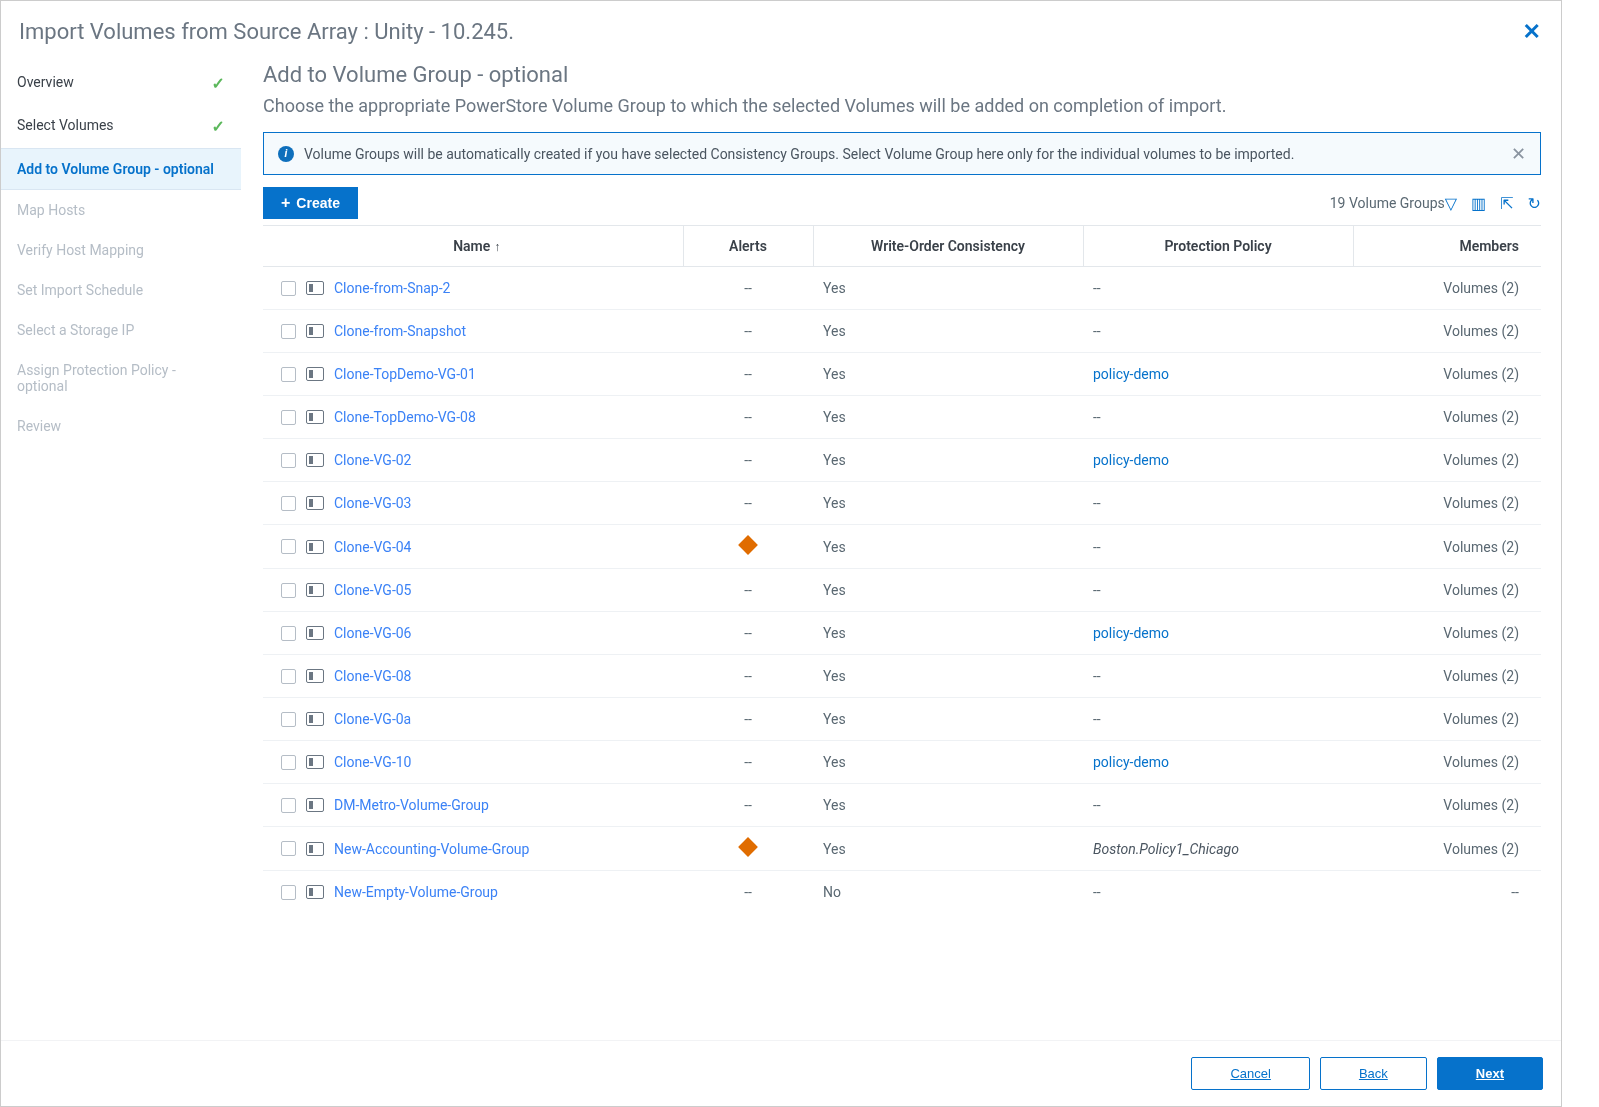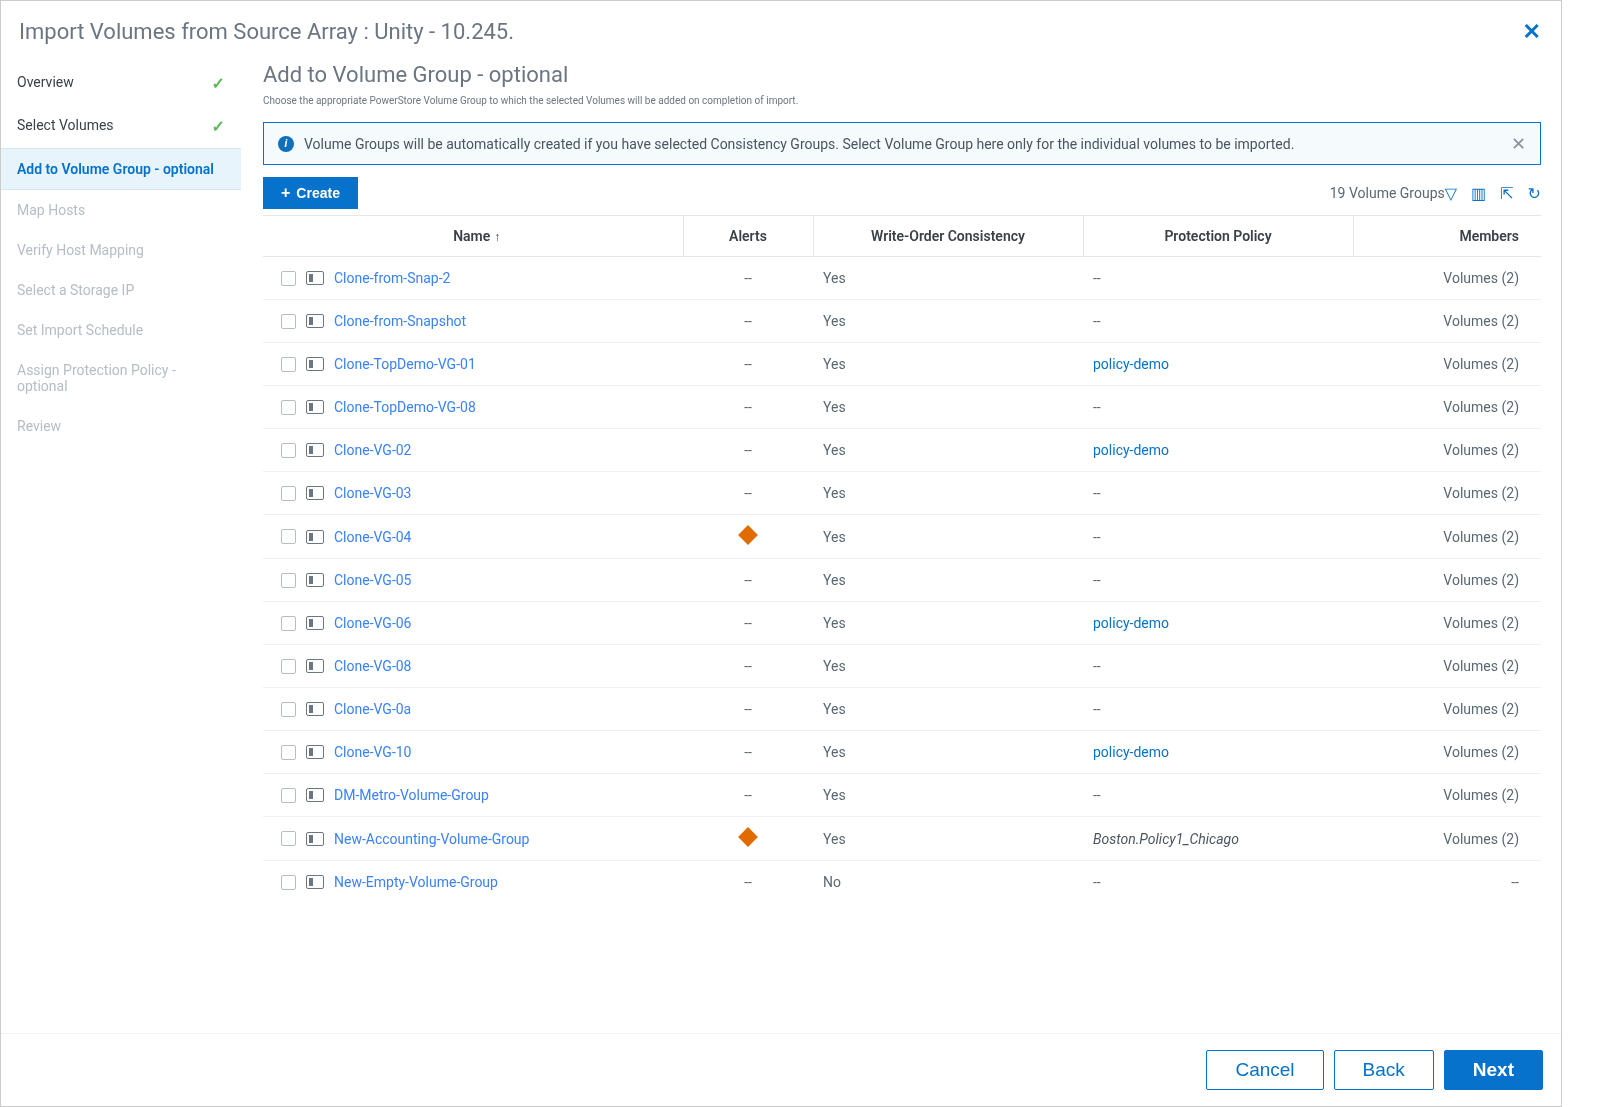--- a/index.html
+++ b/index.html
@@ -10,21 +10,21 @@
 .close-x { color: #0672cb; font-size: 22px; font-weight: 700; cursor: pointer; }
 .dialog-body { flex: 1; display: flex; overflow: hidden; }
 .sidebar { width: 240px; flex-shrink: 0; padding-top: 4px; }
 .step { padding: 12px 16px; font-size: 14px; color: #6b7682; display: flex; justify-content: space-between; align-items: flex-start; cursor: default; }
 .step.done { color: #3a4149; }
 .step.active { background: #e8f4fc; color: #0672cb; font-weight: 600; border-top: 1px solid #d9e6f2; border-bottom: 1px solid #d9e6f2; }
 .step.pending { color: #b5bdc6; }
 .checkmark { color: #5cb85c; font-weight: 700; font-size: 16px; }
 .main { flex: 1; padding: 4px 20px 0 22px; display: flex; flex-direction: column; overflow: hidden; }
 .page-title { font-size: 22px; color: #6b7682; font-weight: 400; margin-bottom: 8px; }
-.page-desc { font-size: 10px; color: #6b7682; margin-bottom: 16px; }
+.page-desc { font-size: 18px; color: #6b7682; margin-bottom: 16px; }
 .info-banner { border: 1px solid #0672cb; background: #f5fafd; padding: 10px 14px; display: flex; align-items: center; gap: 10px; font-size: 14px; color: #4a5560; margin-bottom: 12px; position: relative; }
 .info-banner .icon-circle { width: 16px; height: 16px; border-radius: 50%; background: #0e6fbc; color: #fff; font-size: 11px; font-weight: 700; display: flex; align-items: center; justify-content: center; font-style: italic; flex-shrink: 0; }
 .info-banner .banner-close { margin-left: auto; color: #8a94a0; font-size: 18px; cursor: pointer; }
 .toolbar { display: flex; justify-content: space-between; align-items: center; margin-bottom: 6px; }
 .btn-create { background: #0672cb; color: #fff; border: none; padding: 8px 18px; font-size: 14px; font-weight: 600; cursor: pointer; display: flex; align-items: center; gap: 6px; }
 .btn-create .plus { font-size: 16px; line-height: 1; }
 .toolbar-right { display: flex; align-items: center; font-size: 14px; color: #5a6872; }
 .tool-icons { display: flex; gap: 14px; }
 .tool-icons span { color: #0672cb; cursor: pointer; font-size: 16px; }
 .table-wrap { flex: 1; overflow-y: auto; border-top: 1px solid #e3e7eb; }
@@ -41,21 +41,21 @@
 .vg-icon { width: 18px; height: 14px; border: 1.5px solid #6b7682; border-radius: 2px; position: relative; flex-shrink: 0; }
 .vg-icon::before { content: ''; position: absolute; left: 2px; top: 2px; bottom: 2px; width: 4px; background: #6b7682; }
 .row-link { color: #3b82f6; cursor: pointer; }
 td.alerts-cell { text-align: center; }
 td.members-cell { text-align: right; padding-right: 22px; }
 .policy-link { color: #0672cb; cursor: pointer; }
 .policy-italic { font-style: italic; color: #4a5560; margin-top: 39px; }
 .alert-diamond { display: inline-block; width: 14px; height: 14px; background: #e06c00; transform: rotate(45deg); }
 .sort-arrow { font-size: 12px; margin-left: 4px; }
 .dialog-footer { padding: 16px 18px; display: flex; justify-content: flex-end; gap: 10px; border-top: 1px solid #f2f3f5; }
-.btn { padding: 8px 28px; font-size: 19px; border-radius: 2px; cursor: pointer; font-weight: 500; }
+.btn { padding: 8px 38px; font-size: 13px; border-radius: 2px; cursor: pointer; font-weight: 500; text-decoration: underline; }
 .btn-outline { background: #fff; color: #0672cb; border: 1px solid #0672cb; }
 .btn-primary { background: #0672cb; color: #fff; border: 1px solid #0672cb; font-weight: 600; }
 .table-wrap::-webkit-scrollbar { width: 10px; }
 .table-wrap::-webkit-scrollbar-thumb { background: #c3c9d0; border-radius: 5px; }
 </style>
 </head>
 <body>
 
 <div class="dialog">
   <div class="dialog-header">
@@ -76,24 +76,24 @@
         <div class="step active">
           <span>Add to Volume Group - optional</span>
         </div>
         <div class="step pending">
           <span>Map Hosts</span>
         </div>
         <div class="step pending">
           <span>Verify Host Mapping</span>
         </div>
         <div class="step pending">
+          <span>Set Import Schedule</span>
+        </div>
+        <div class="step pending">
           <span>Select a Storage IP</span>
-        </div>
-        <div class="step pending">
-          <span>Set Import Schedule</span>
         </div>
         <div class="step pending">
           <span>Assign Protection Policy - optional</span>
         </div>
         <div class="step pending">
           <span>Review</span>
         </div>
       </div>
 
     <div class="main">

